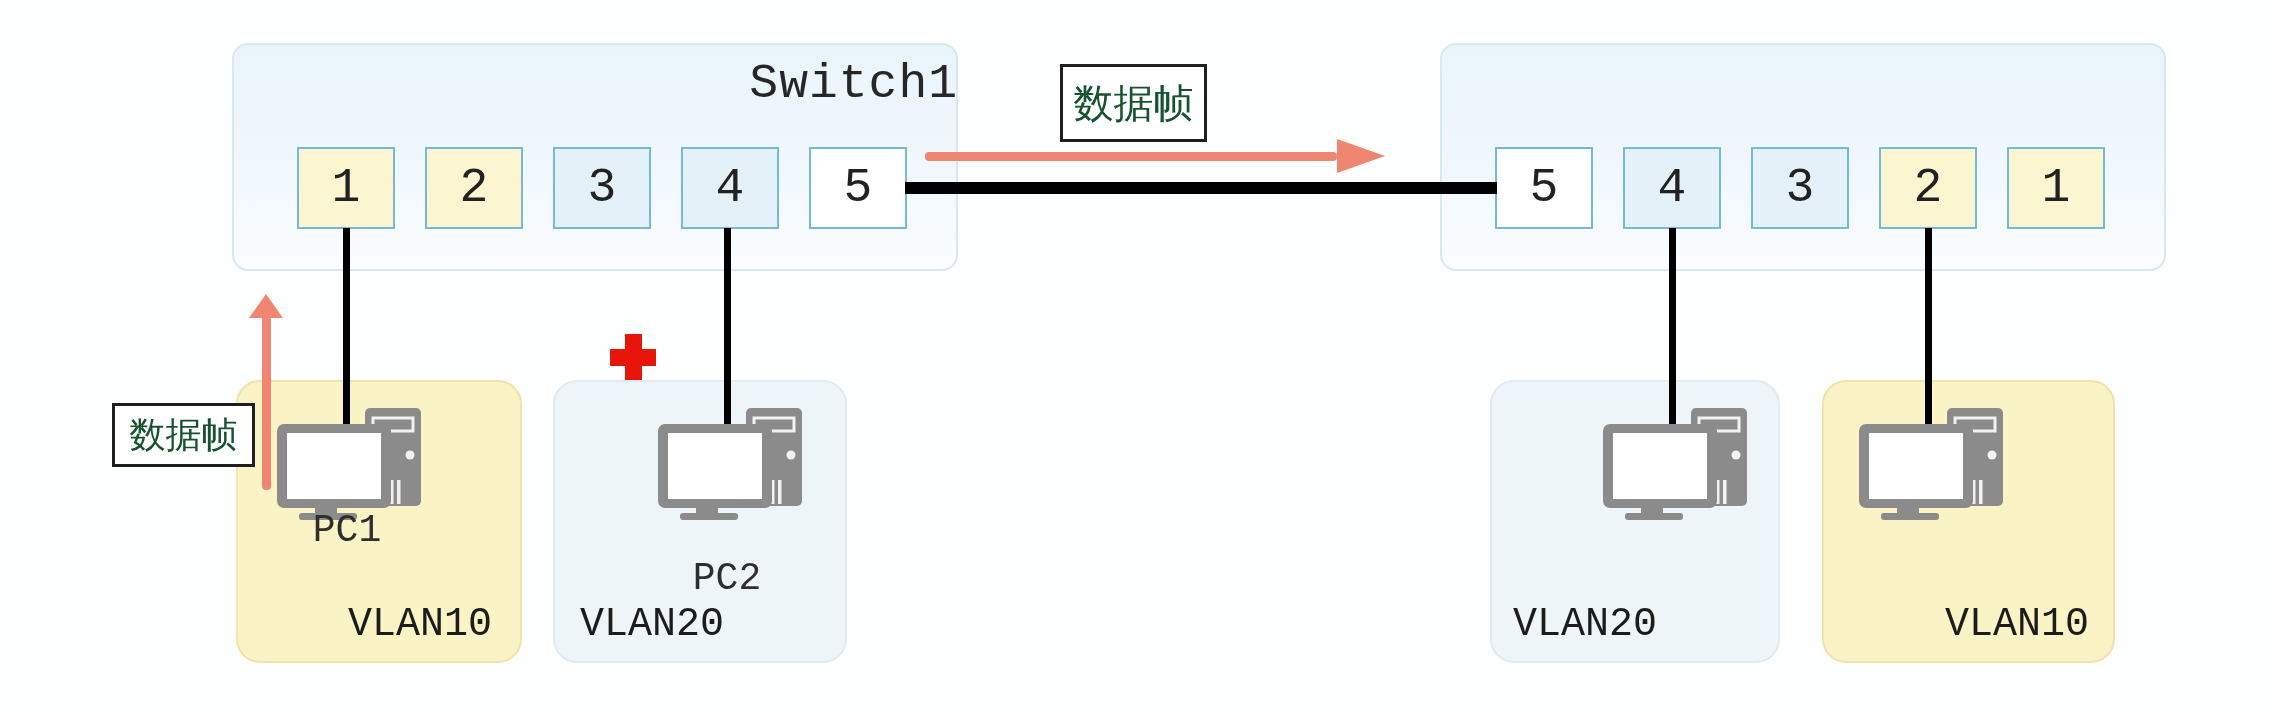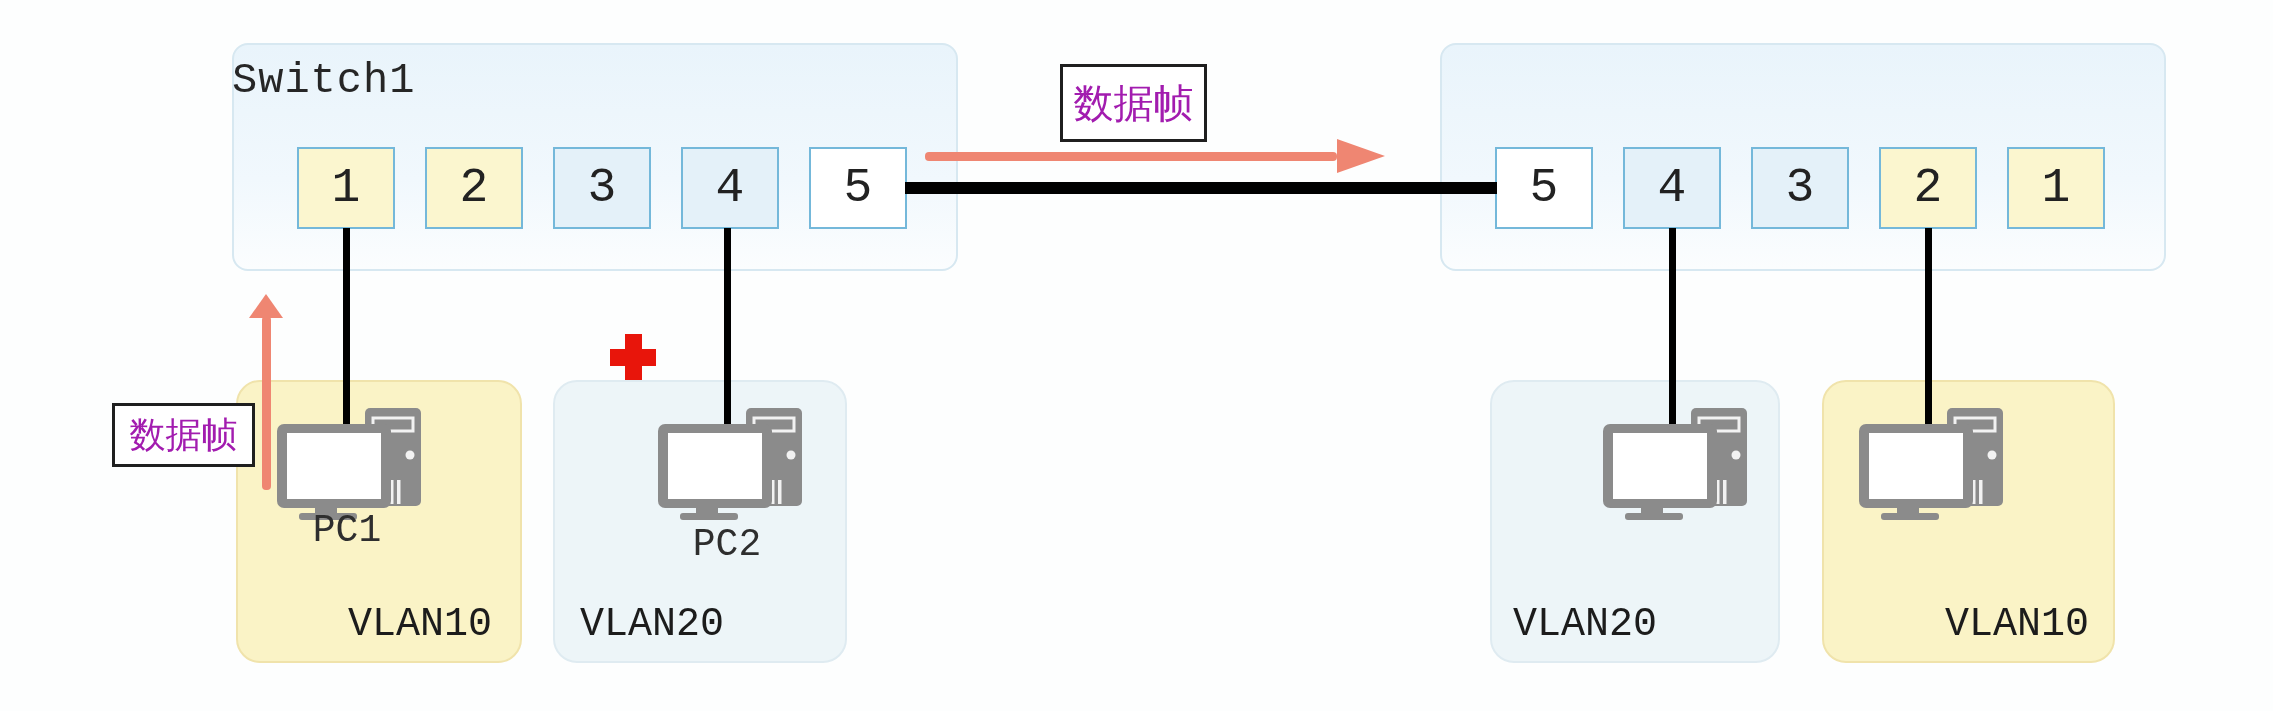--- a/index.html
+++ b/index.html
@@ -8,21 +8,21 @@
     font-family:"Liberation Mono","DejaVu Sans Mono",monospace;
     overflow:hidden;
   }
   .abs{position:absolute;box-sizing:border-box;}
   
   .switch-box{
     border:2px solid #d7e8f1; border-radius:16px;
     background:linear-gradient(180deg,#e9f4fb 0%,#f1f8fd 60%,#fbfdfe 100%);
   }
   .switch-title{
-    text-align:left; font-size:42px; color:#262626; letter-spacing:1px;
+    text-align:right; font-size:48px; color:#262626; letter-spacing:1px;
   }
   
   .port{
     width:98px; height:82px; border:2px solid #74b8da;
     display:flex; align-items:center; justify-content:center;
     font-size:48px; color:#222;
   }
   .port[data-color="yellow"]{background:#fbf6cf;}
   .port[data-color="blue"]{background:#e4f1f9;}
   .port[data-color="white"]{background:#ffffff;}
@@ -37,21 +37,21 @@
   .trunk{height:12px; background:#000;}
   
   .arrow-shaft-h{height:9px; background:#ef8672; border-radius:4px;}
   .arrow-head-right{width:0;height:0;border-top:17px solid transparent;border-bottom:17px solid transparent;border-left:48px solid #ef8672;}
   .arrow-shaft-v{width:9px; background:#ef8672; border-radius:4px;}
   .arrow-head-up{width:0;height:0;border-left:17px solid transparent;border-right:17px solid transparent;border-bottom:24px solid #ef8672;}
   
   .frame-label{
     background:#ffffff; border:3px solid #1f1f1f;
     display:flex; align-items:center; justify-content:center;
-    color:#a21caf; font-family:Liberation Serif, serif;
+    color:#14532d; font-family:Liberation Serif, serif;
   }
   
   .cross-bar{position:absolute; background:#e8150b;}
 </style>
 </head>
 <body>
 
 <div class="stage">
 
   <div class="abs switch-box" style="left:232px;top:43px;width:726px;height:228px;"></div>
@@ -157,20 +157,20 @@
         <rect x="113" y="72" width="3.5" height="24"></rect>
         <rect x="120" y="72" width="3.5" height="24"></rect>
       </g>
     <rect x="0" y="16" width="114" height="84" rx="7" fill="#8b8b8b"></rect>
     <rect x="10" y="25" width="94" height="66" fill="#ffffff"></rect>
     <rect x="38" y="100" width="22" height="5" fill="#8b8b8b"></rect>
     <rect x="22" y="105" width="58" height="7" rx="3" fill="#8b8b8b"></rect>
   </svg>
 
   <div class="abs pc-name" style="left:257px;top:509px;width:180px;">PC1</div>
-  <div class="abs pc-name" style="left:637px;top:523px;width:180px;">PC2</div>
+  <div class="abs pc-name" style="left:637px;top:557px;width:180px;">PC2</div>
 
   <div class="abs vlan-label" style="left:348px;top:602px;width:140px;text-align:right;">VLAN10</div>
   <div class="abs vlan-label" style="left:580px;top:602px;width:160px;text-align:left;">VLAN20</div>
   <div class="abs vlan-label" style="left:1513px;top:602px;width:160px;text-align:left;">VLAN20</div>
   <div class="abs vlan-label" style="left:1945px;top:602px;width:140px;text-align:right;">VLAN10</div>
 
 </div>
 
 </body></html>

